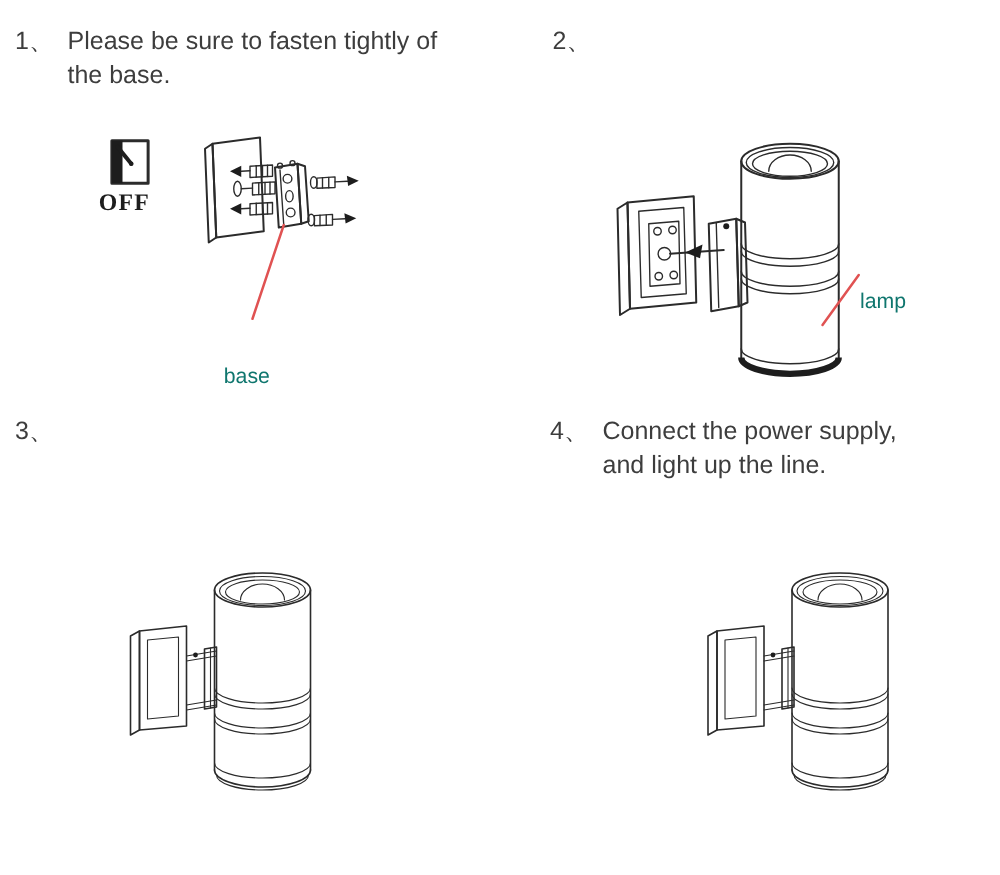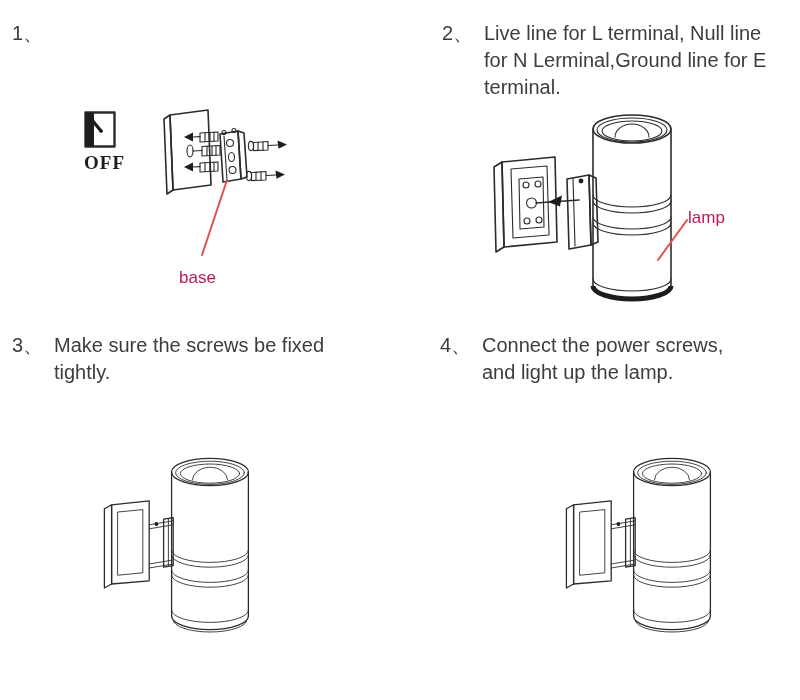--- a/index.html
+++ b/index.html
@@ -4,40 +4,41 @@
 <style>
   html,body{margin:0;padding:0;background:#ffffff;}
   .sheet{
     position:relative;width:800px;height:700px;background:#ffffff;
     font-family:"Liberation Sans","DejaVu Sans",sans-serif;
     color:#3d3d3d;overflow:hidden;
   }
   .step-text{position:absolute;display:flex;font-size:20px;line-height:27px;color:#3d3d3d;}
   .step-text .num{flex:0 0 auto;min-width:34px;padding-right:8px;white-space:nowrap;}
   .step-text .body{display:block;}
-  .callout-label{position:absolute;font-size:17px;color:#be185d;}
-  .switch-block{position:absolute;display:flex;flex-direction:column;align-items:flex-start;margin-left:18px;}
+  .callout-label{position:absolute;font-size:17px;color:#0f766e;margin-top:23px;}
+  .switch-block{position:absolute;display:flex;flex-direction:column;align-items:flex-end;}
   .switch-label{
     font-family:"Liberation Serif","DejaVu Serif",serif;
     font-weight:bold;font-size:19px;color:#1d1d1d;margin-top:4px;letter-spacing:1px;
   }
   .illus{position:absolute;}
   svg{display:block;overflow:visible;}
   .ln{fill:none;stroke:#2b2b2b;stroke-width:1.6;stroke-linejoin:round;stroke-linecap:round;}
   .ln-thin{fill:none;stroke:#2b2b2b;stroke-width:1.1;stroke-linejoin:round;stroke-linecap:round;}
   .fillk{fill:#1d1d1d;stroke:none;}
   .red{fill:none;stroke:#e05252;stroke-width:2;stroke-linecap:round;}
 </style>
 </head>
 <body>
 
 <div class="sheet">
 
   <div class="step-text" style="left:12px;top:20px;width:372px;">
     <span class="num">1、</span>
+    <span class="body" style="width:300px;">Please be sure to fasten tightly of the base.</span>
   </div>
 
   <div class="switch-block" style="left:66px;top:111px;width:54px;">
     <svg width="32" height="37" viewBox="0 0 32 37">
       <rect x="1.5" y="1.5" width="29" height="34" class="ln" style="stroke-width:2.4"></rect>
       <rect x="1.5" y="1.5" width="8.5" height="34" class="fillk"></rect>
       <line x1="17" y1="20" x2="6" y2="6.5" stroke="#1d1d1d" stroke-width="3.2" stroke-linecap="round"></line>
       <circle cx="17" cy="20" r="1.8" class="fillk"></circle>
     </svg>
     <div class="switch-label">OFF</div>
@@ -102,21 +103,20 @@
         <path class="fillk" d="M125 74.5 L115.5 70.5 L116.5 78.8 Z"></path>
       </g>
 
       <path class="red" d="M67 80 L42 155"></path>
     </svg>
   </div>
   <div class="callout-label" style="left:179px;top:268px;">base</div>
 
   <div class="step-text" style="left:442px;top:20px;width:352px;">
     <span class="num">2、</span>
-    <span class="body" style="width:302px;">Live line for L terminal, Null line for N Lerminal,Ground line for E terminal.</span>
   </div>
 
   <div class="illus" style="left:485px;top:95px;">
     <svg width="280" height="195" viewBox="0 0 280 195">
 
       <g>
         <path class="ln" d="M9 72 L17 67 L19 152 L11 157 Z"></path>
         <path class="ln" d="M17 67 L70 62 L72 147 L19 152 Z"></path>
         <path class="ln-thin" d="M26 74 L62 71 L64 140 L28 143 Z"></path>
         <path class="ln-thin" d="M34 84 L58 82 L59 132 L35 134 Z"></path>
@@ -154,21 +154,20 @@
         <path d="M108 191 A39 13 0 0 0 186 191" fill="none" stroke="#1d1d1d" stroke-width="5"></path>
       </g>
 
       <path class="red" d="M202 125 L173 165"></path>
     </svg>
   </div>
   <div class="callout-label" style="left:688px;top:208px;">lamp</div>
 
   <div class="step-text" style="left:12px;top:332px;width:372px;">
     <span class="num">3、</span>
-    <span class="body" style="width:300px;">Make sure the screws be fixed tightly.</span>
   </div>
 
   <div class="illus" style="left:98px;top:448px;">
     <svg width="160" height="192" viewBox="0 0 200 240">
       <g>
         <path class="ln" d="M8 76 L17 71 L17 170 L8 175 Z"></path>
         <path class="ln" d="M17 71 L64 66 L64 166 L17 170 Z"></path>
         <path class="ln-thin" d="M25 80 L56 77 L56 156 L25 159 Z"></path>
       </g>
       <g>
@@ -191,21 +190,21 @@
         <path class="ln-thin" d="M92 159 A48 15 0 0 0 188 159"></path>
         <path class="ln-thin" d="M92 203 A48 15 0 0 0 188 203"></path>
         <path class="ln" d="M92 210 A48 17 0 0 0 188 210"></path>
         <path class="ln-thin" d="M94 215 A46 15 0 0 0 186 215"></path>
       </g>
     </svg>
   </div>
 
   <div class="step-text" style="left:440px;top:332px;width:352px;">
     <span class="num">4、</span>
-    <span class="body" style="width:252px;">Connect the power screws, and light up the lamp.</span>
+    <span class="body" style="width:252px;">Connect the power supply, and light up the line.</span>
   </div>
 
 
   <div class="illus" style="left:560px;top:448px;">
     <svg width="160" height="192" viewBox="0 0 200 240">
       <g>
         <path class="ln" d="M8 76 L17 71 L17 170 L8 175 Z"></path>
         <path class="ln" d="M17 71 L64 66 L64 166 L17 170 Z"></path>
         <path class="ln-thin" d="M25 80 L56 77 L56 156 L25 159 Z"></path>
       </g>

